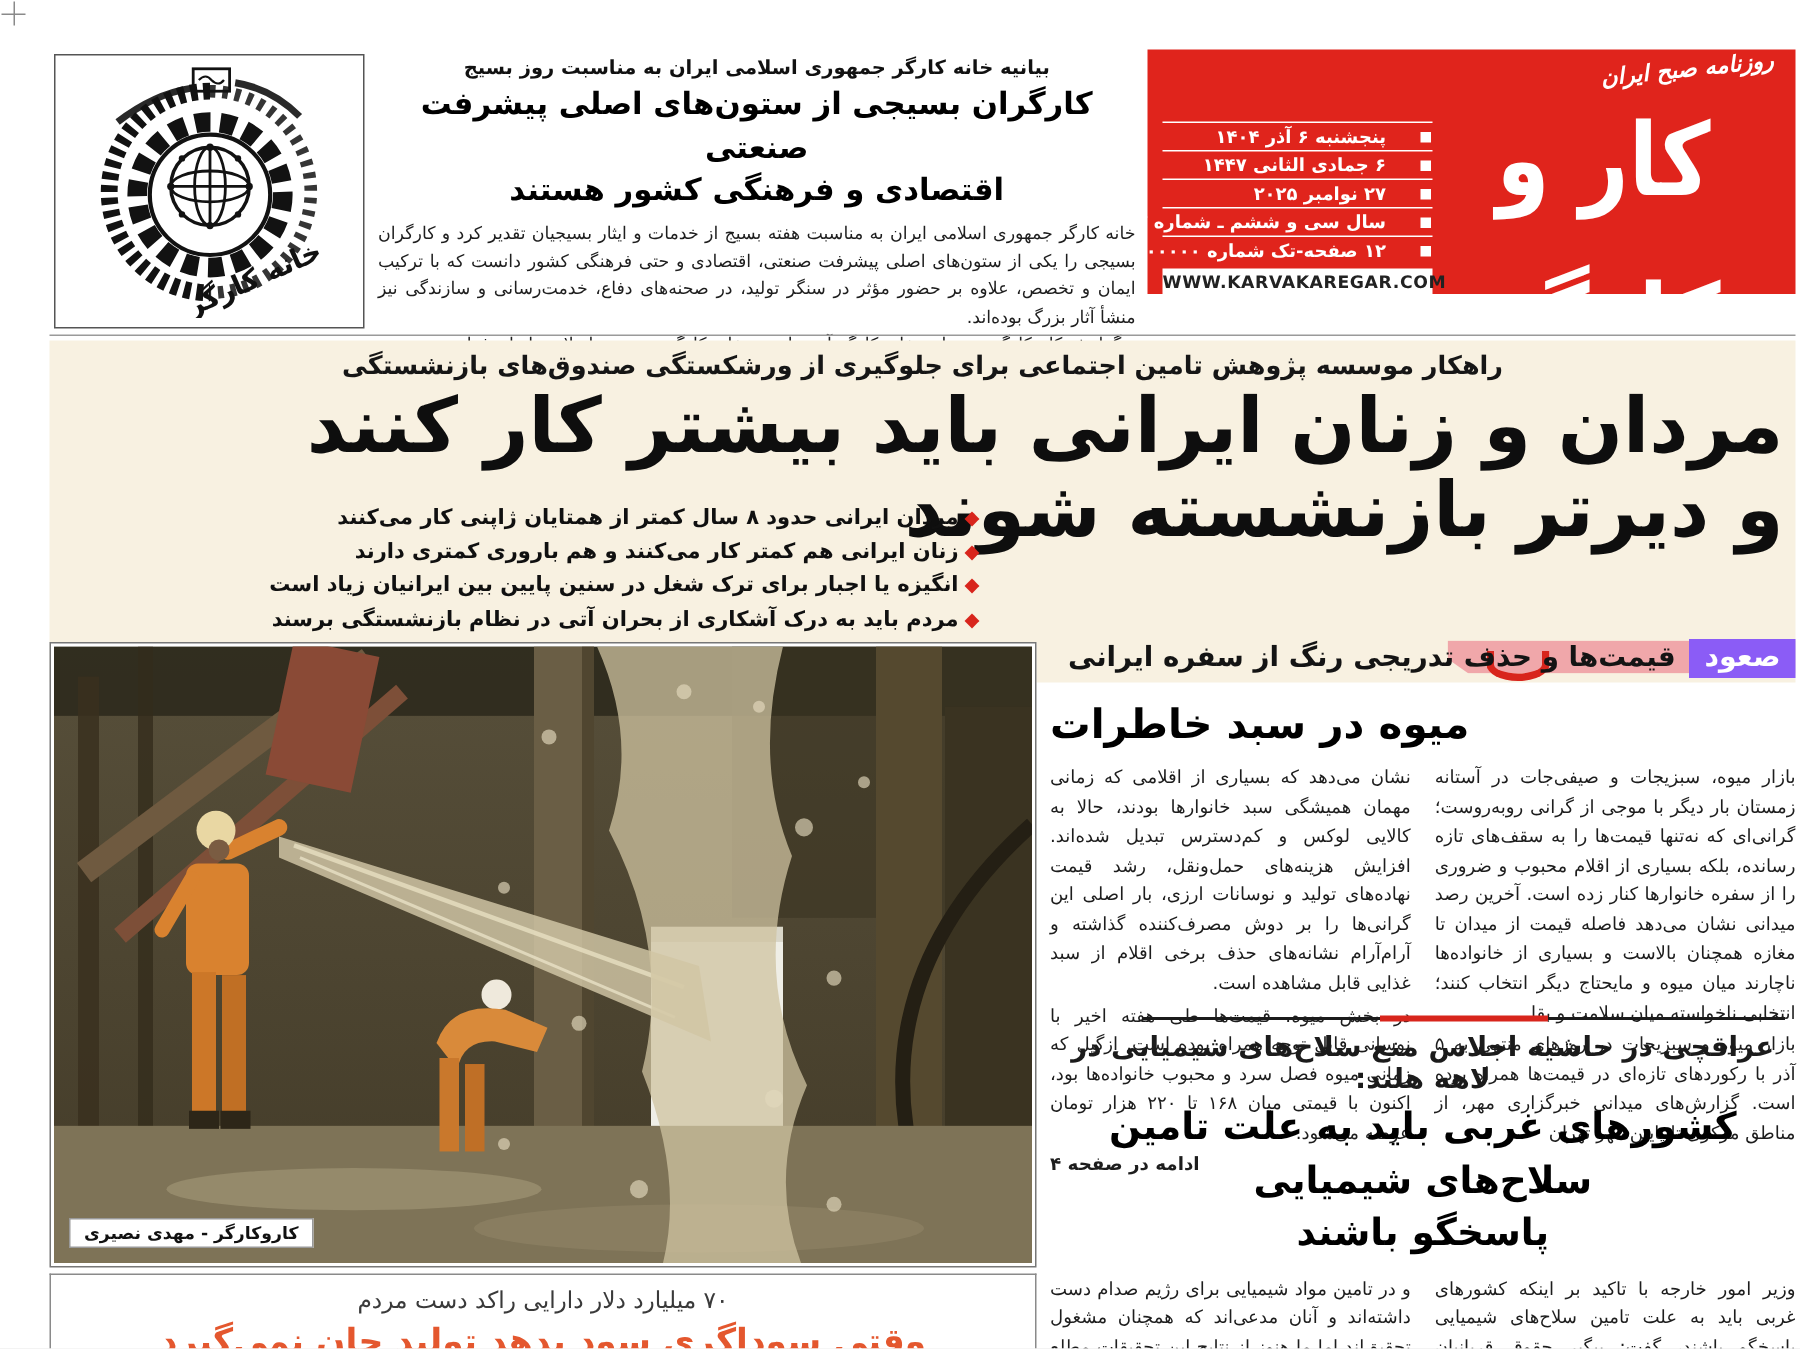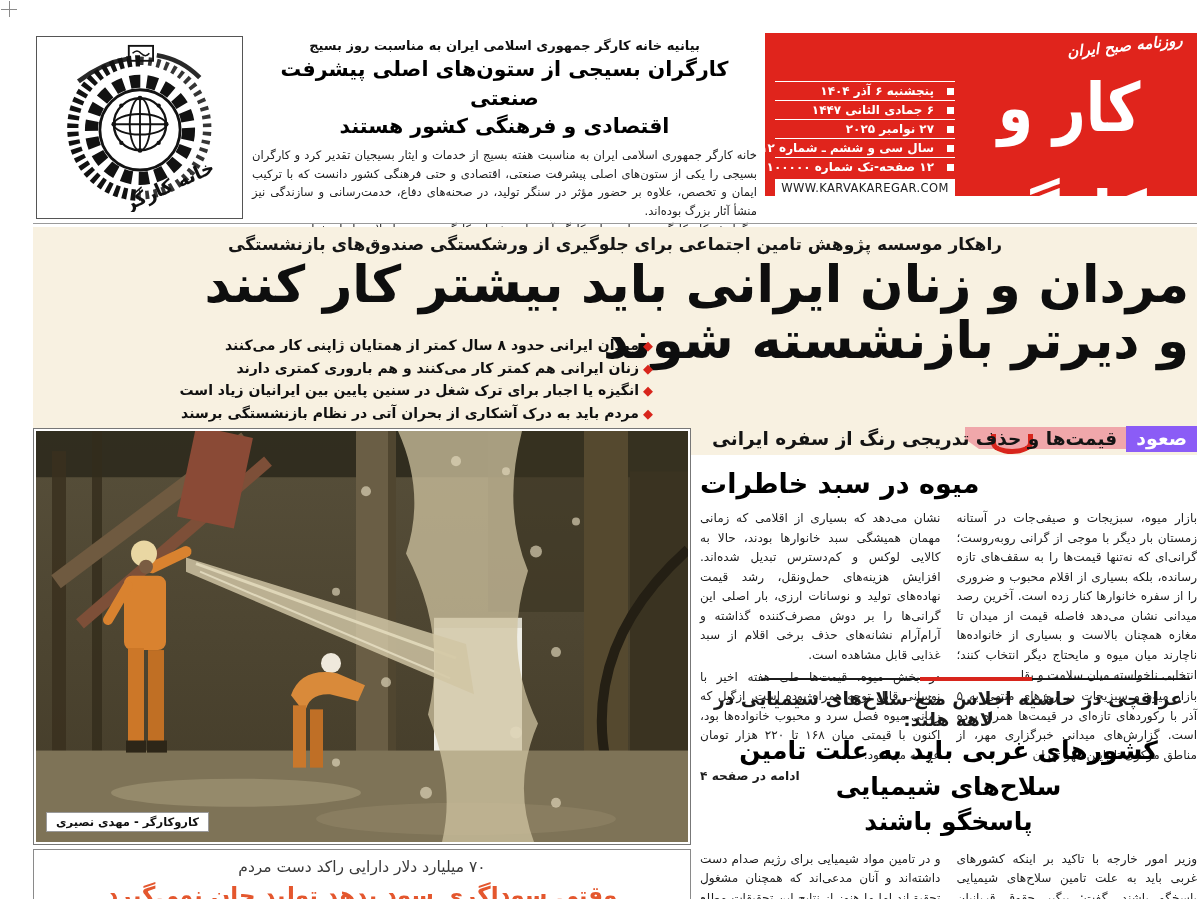--- a/index.html
+++ b/index.html
@@ -17,24 +17,24 @@
       linear-gradient(#8a8a8a,#8a8a8a) 8px 0/1px 16px no-repeat,
       linear-gradient(#8a8a8a,#8a8a8a) 0 8px/16px 1px no-repeat; }
 
   
   .masthead{ left:765px; top:33px; width:432px; height:163px; background:#e0241c; color:#fff; }
   .mh-tagline{ position:absolute; top:4px; right:14px; font-size:15px; font-weight:bold;
     font-style:italic; transform:rotate(-6deg); }
   .mh-title{ position:absolute; top:38px; right:2px; width:252px; text-align:center;
     font-size:57px; font-weight:bold; letter-spacing:-3px; transform:scaleY(1.18); line-height:1.6; }
   .mh-dates{ position:absolute; left:10px; top:48px; width:180px; }
-  .mh-row{ display:flex; align-items:center; gap:13px; border-top:1px solid #fff;
+  .mh-row{ display:flex; align-items:center; gap:23px; border-top:1px solid #fff;
     padding:2px 1px; font-size:12px; font-weight:bold; white-space:nowrap; }
   .mh-sq{ width:7px; height:7px; background:#fff; flex:0 0 auto; }
-  .mh-website{ margin-top:3px; background:#fff; color:#222; font-size:11.5px; font-weight:normal;
+  .mh-website{ margin-top:3px; background:#fff; color:#222; font-size:11.5px; font-weight:bold;
     text-align:center; padding:2px 0; direction:ltr; letter-spacing:.4px; cursor:pointer; }
 
   
   .logo-box{ left:36px; top:36px; width:207px; height:183px; border:1px solid #555;
     background:#fff; display:flex; align-items:center; justify-content:center; }
   .logo-box svg{ width:188px; height:168px; }
 
   
   .basij{ left:252px; top:33px; width:505px; height:190px; text-align:center; }
   .basij-kicker{ font-size:13px; font-weight:bold; margin-top:5px; color:#111; }

